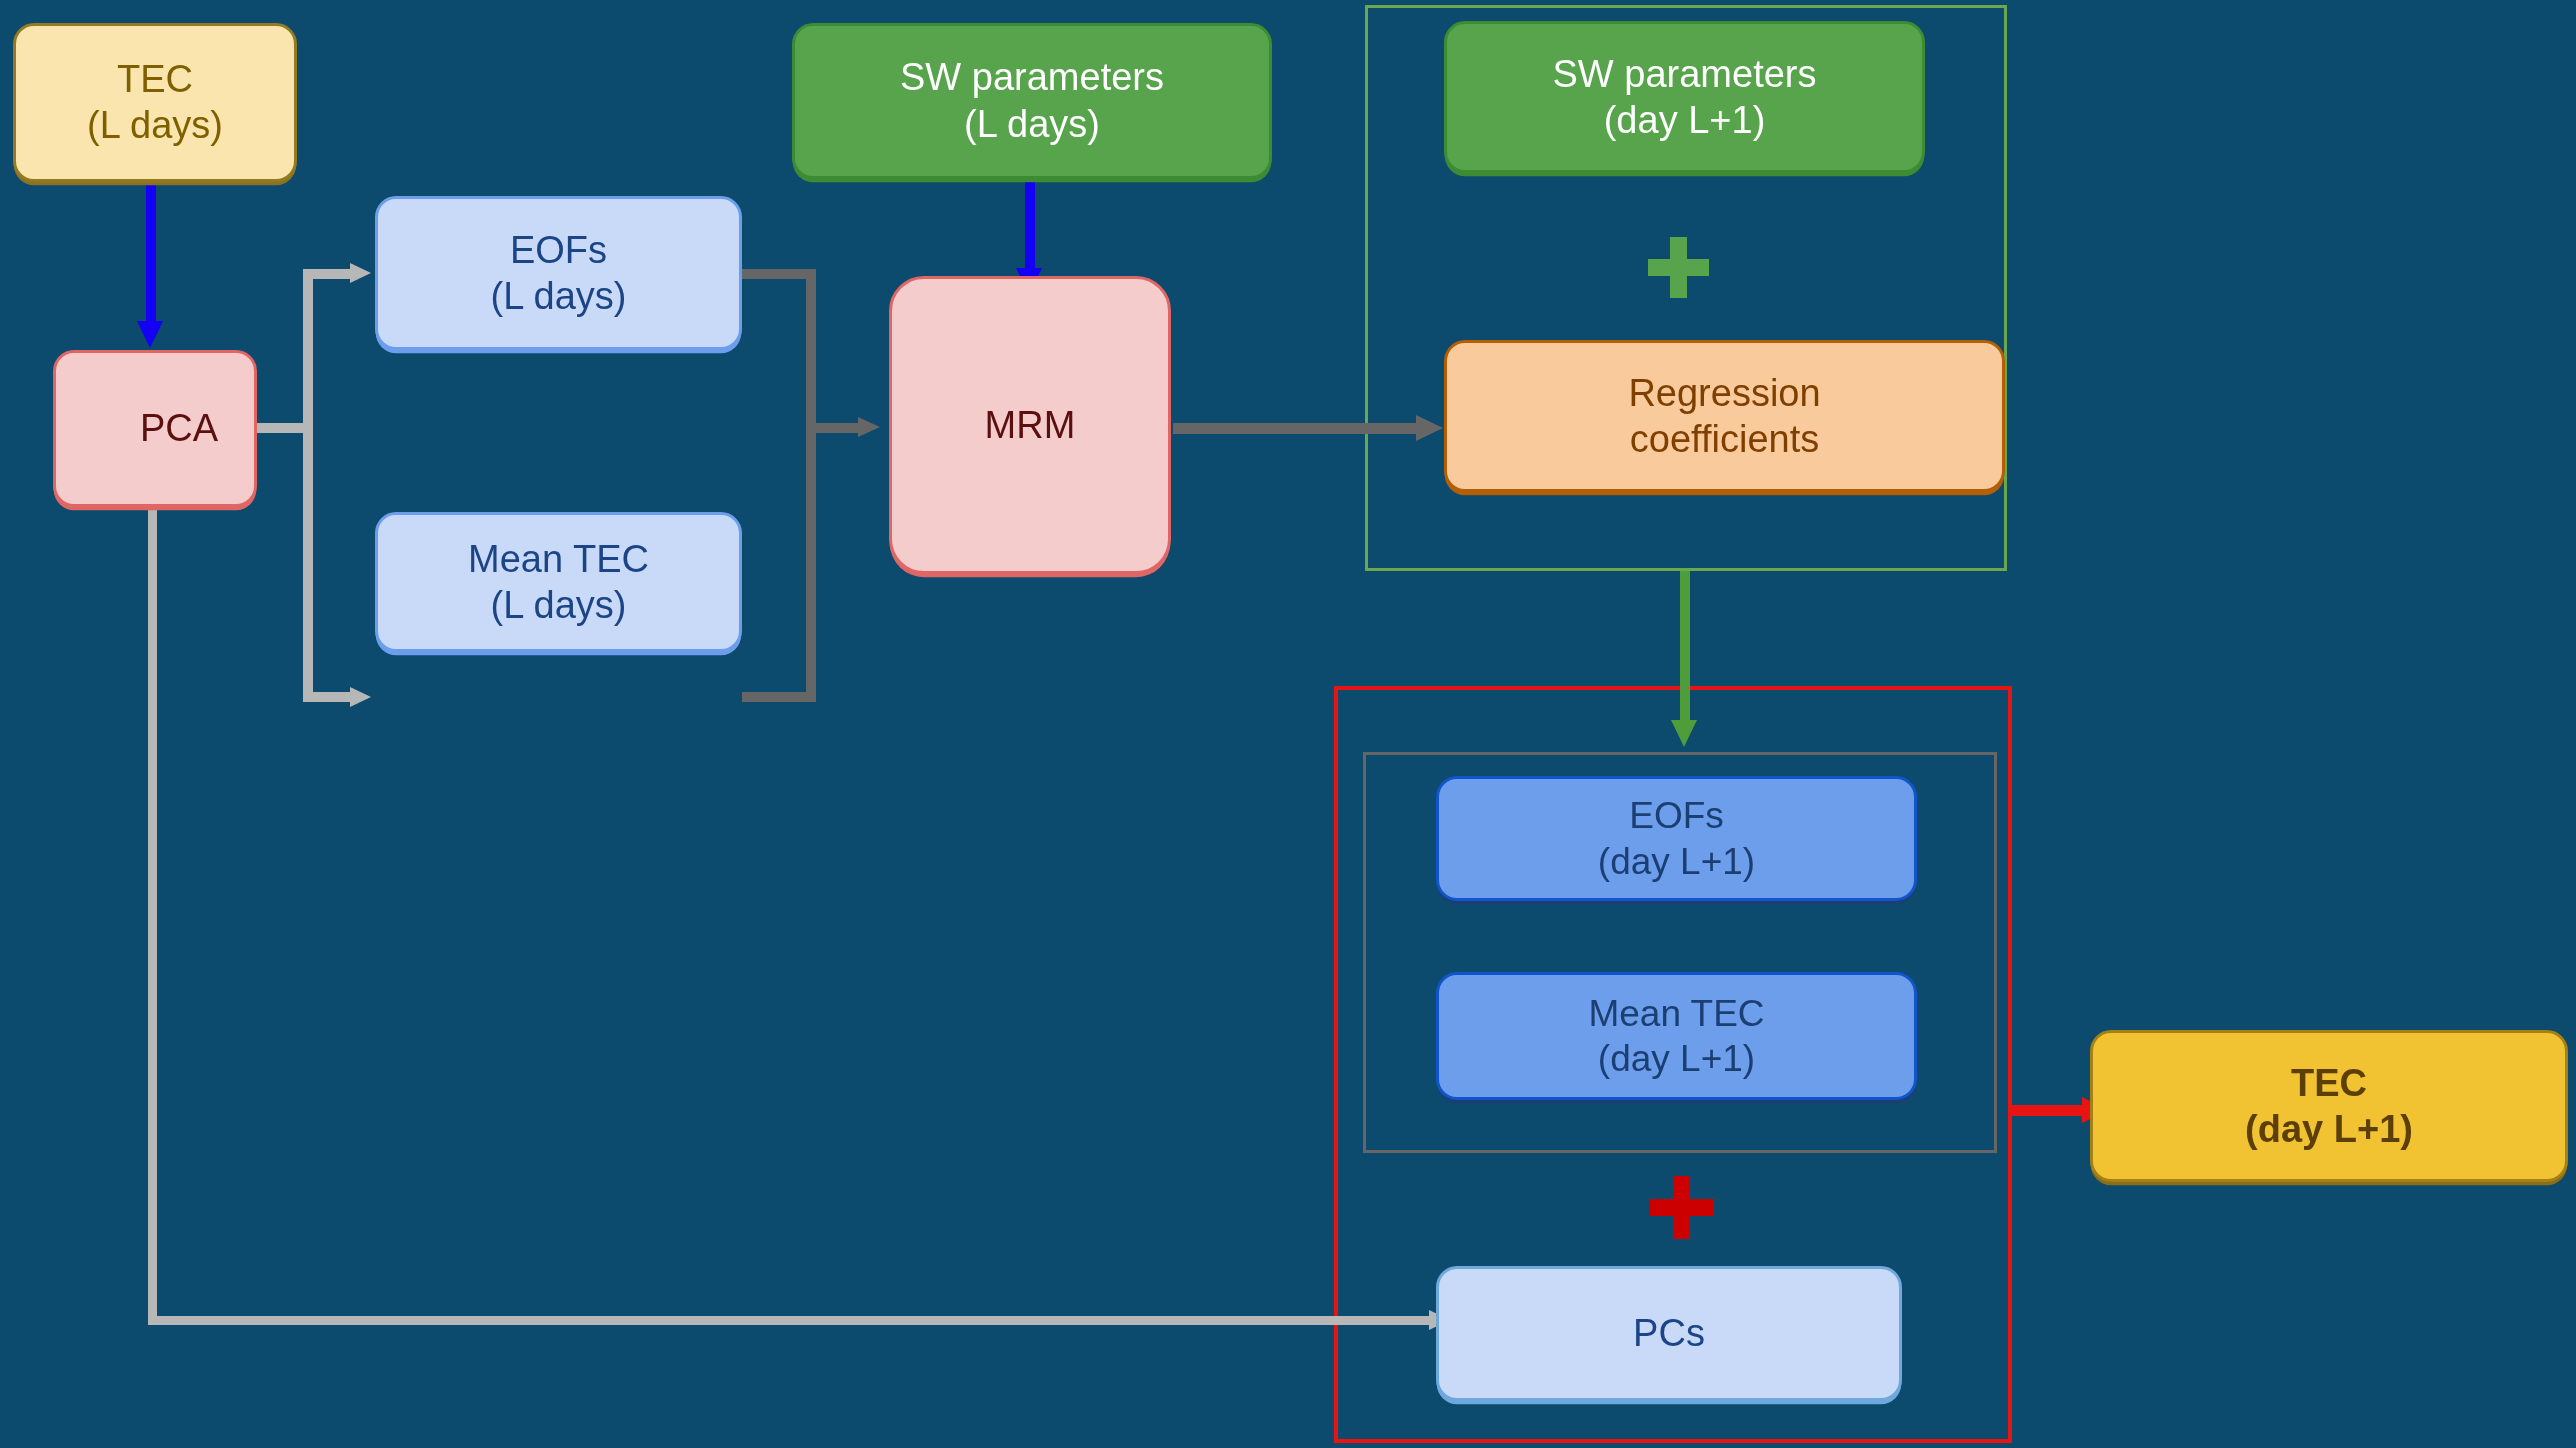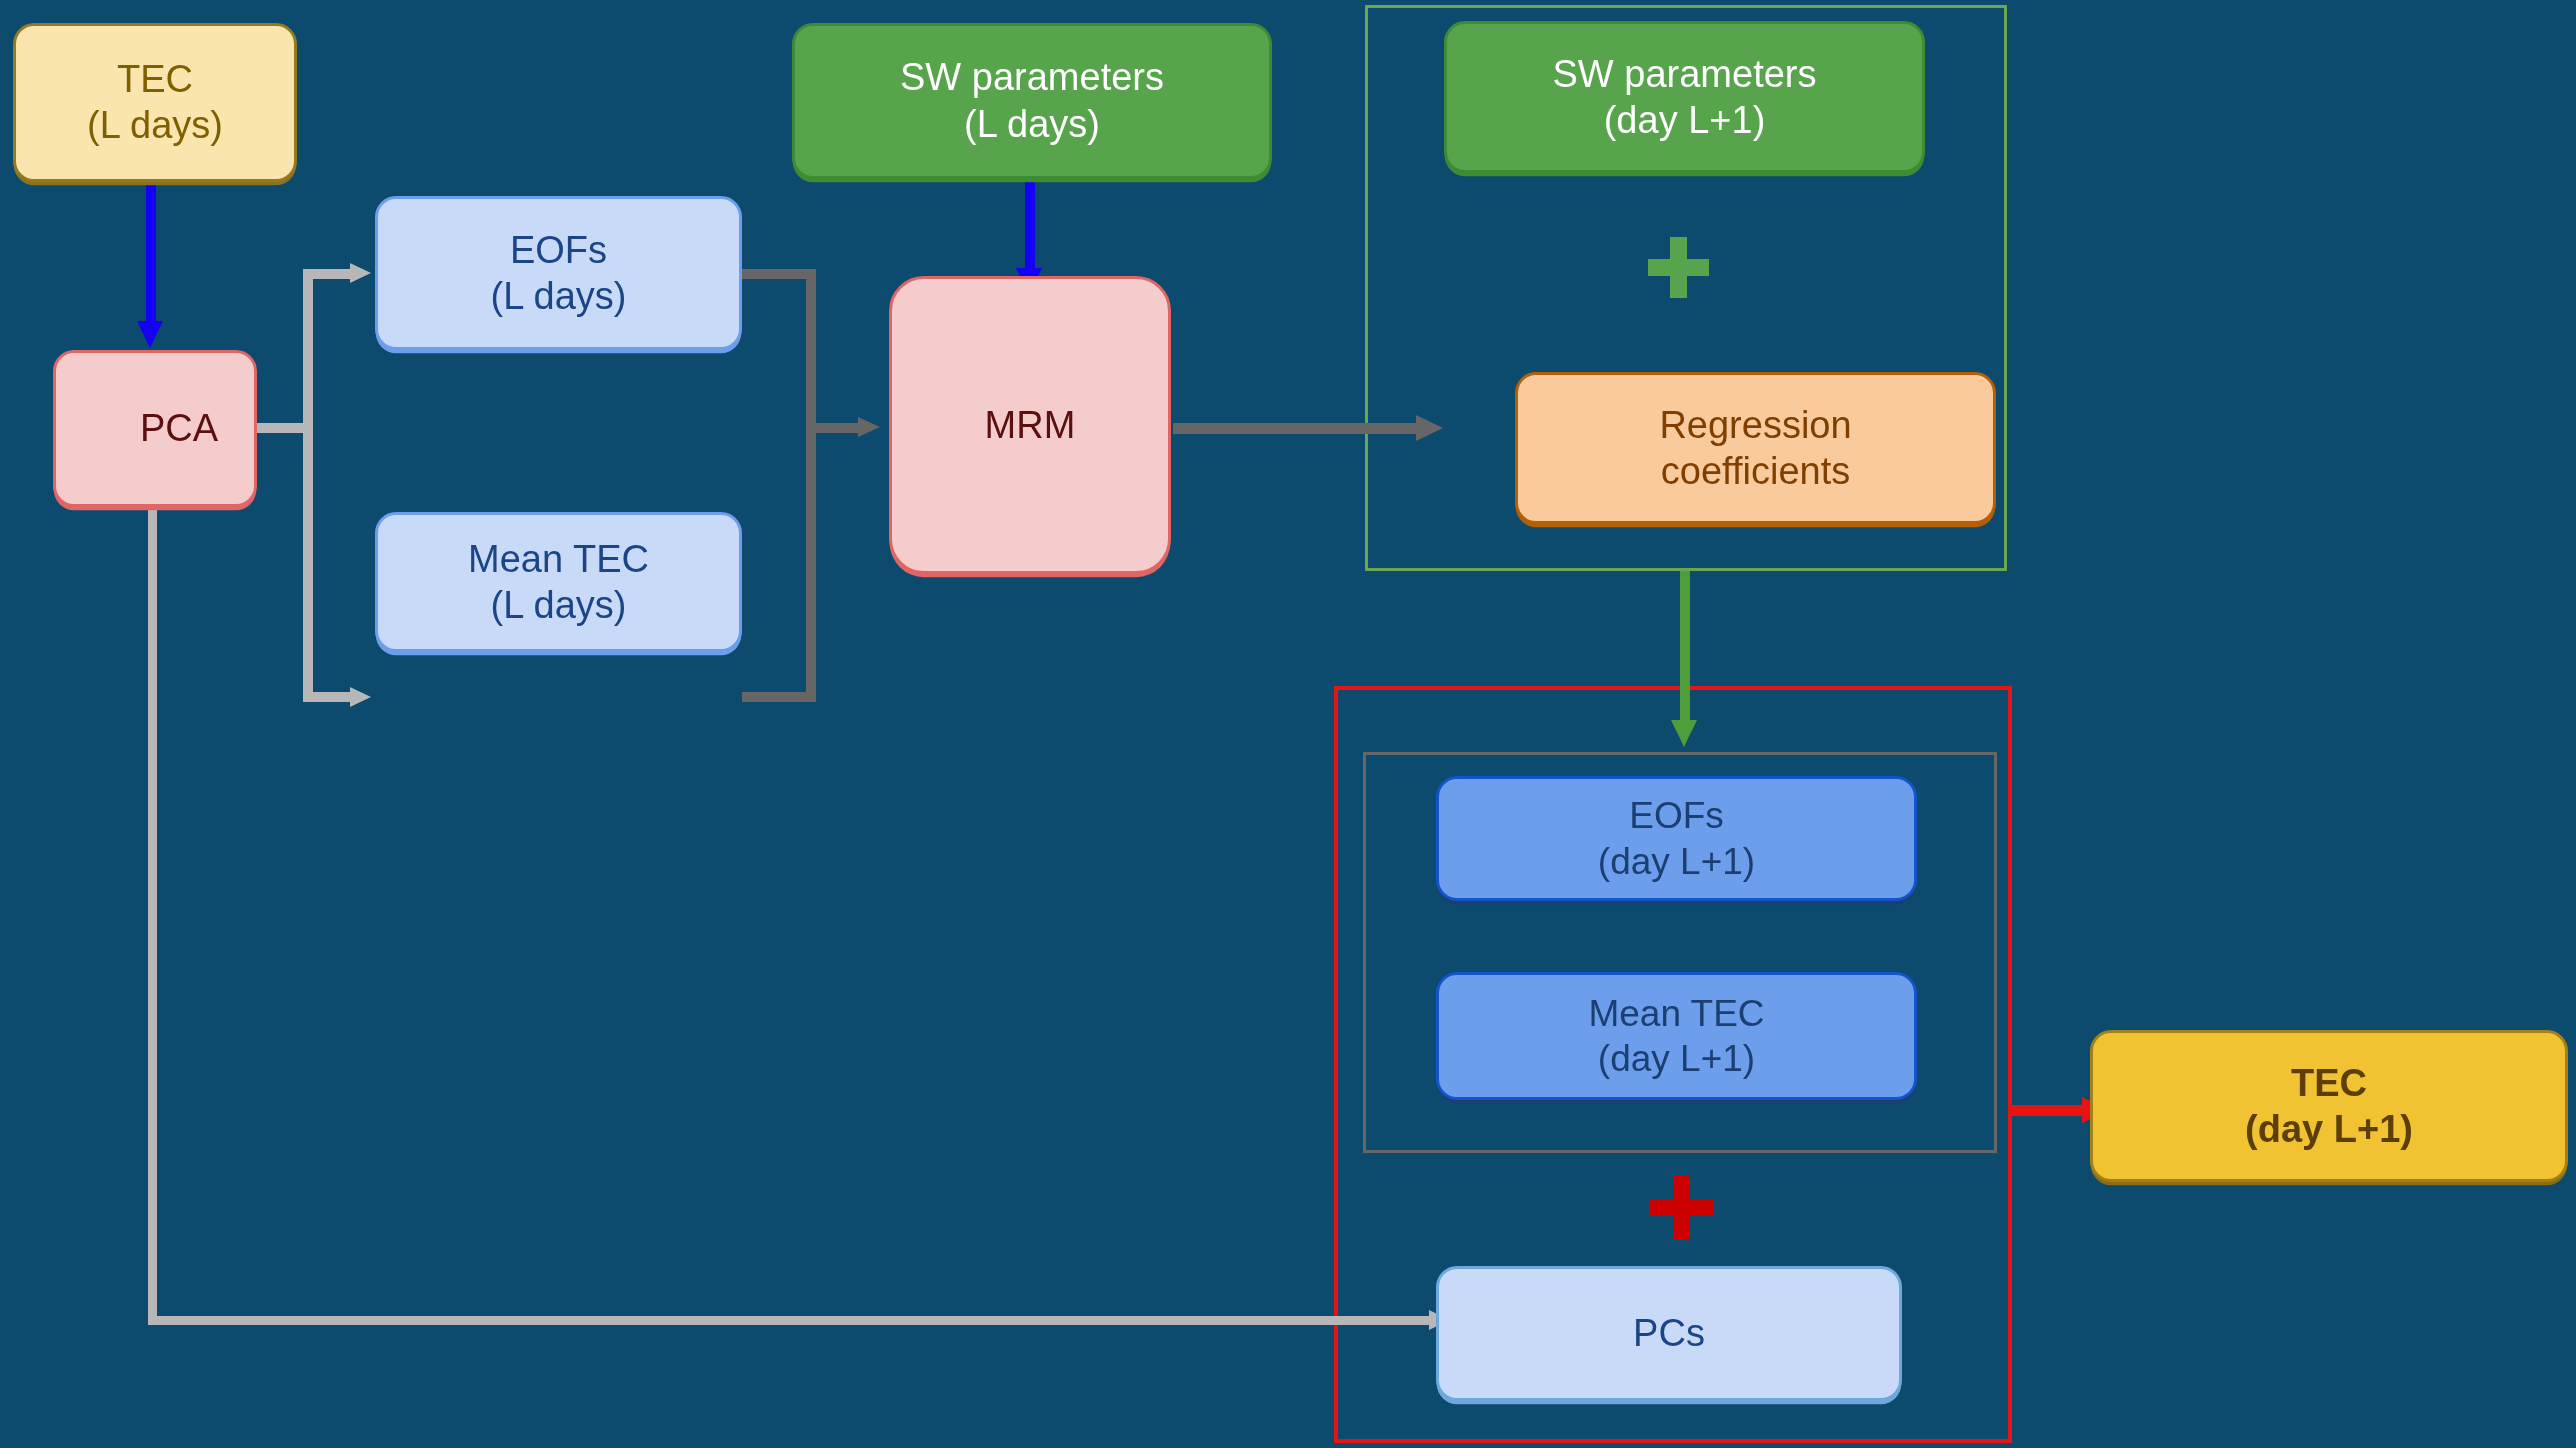--- a/index.html
+++ b/index.html
@@ -132,21 +132,21 @@
 
   <div class="node n-mrm" style="left:889px;top:276px;width:282px;height:298px;font-size:38px;border-radius:35px;">
     <span class="lbl">MRM</span>
   </div>
 
   <div class="node n-green" style="left:1444px;top:21px;width:481px;height:152px;font-size:38px;">
     <span class="lbl">SW parameters
 (day L+1)</span>
   </div>
 
-  <div class="node n-orange" style="left:1515px;top:340px;width:481px;height:152px;font-size:38px;margin-top:32px;">
+  <div class="node n-orange" style="left:1444px;top:340px;width:561px;height:152px;font-size:38px;">
     <span class="lbl">Regression
 coefficients</span>
   </div>
 
   <div class="node n-blue-mid" style="left:1436px;top:776px;width:481px;height:125px;font-size:37px;">
     <span class="lbl">EOFs
 (day L+1)</span>
   </div>
 
   <div class="node n-blue-mid" style="left:1436px;top:972px;width:481px;height:128px;font-size:37px;">

